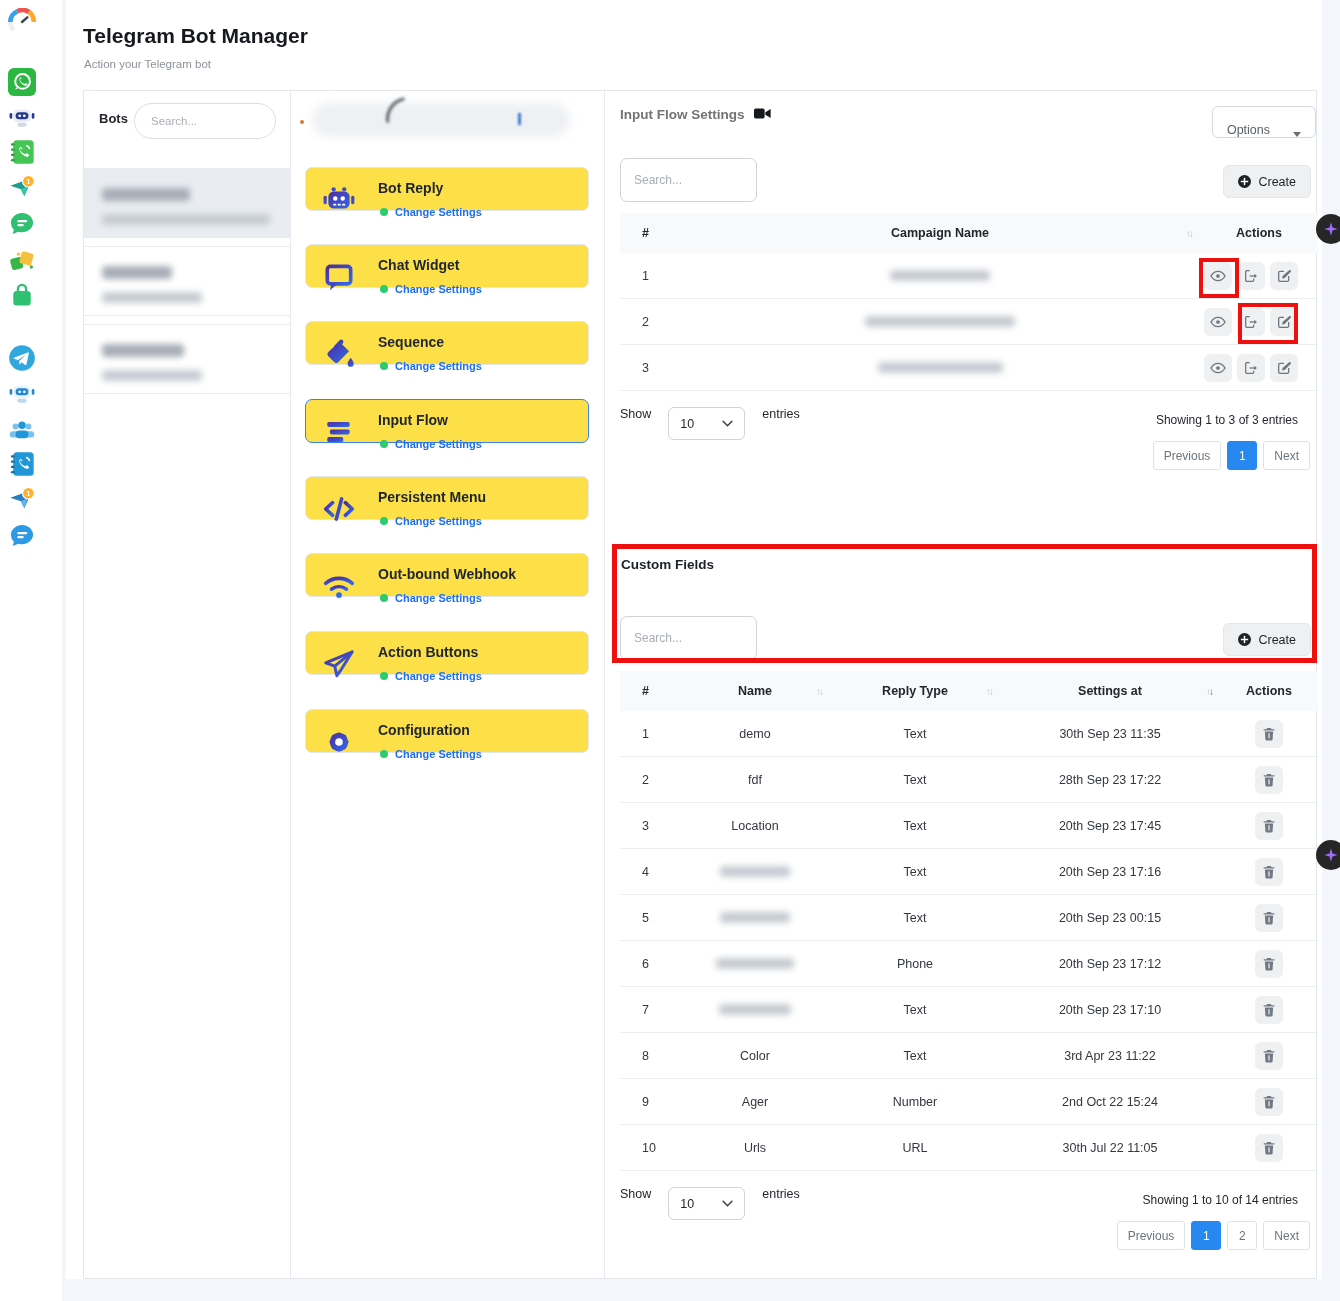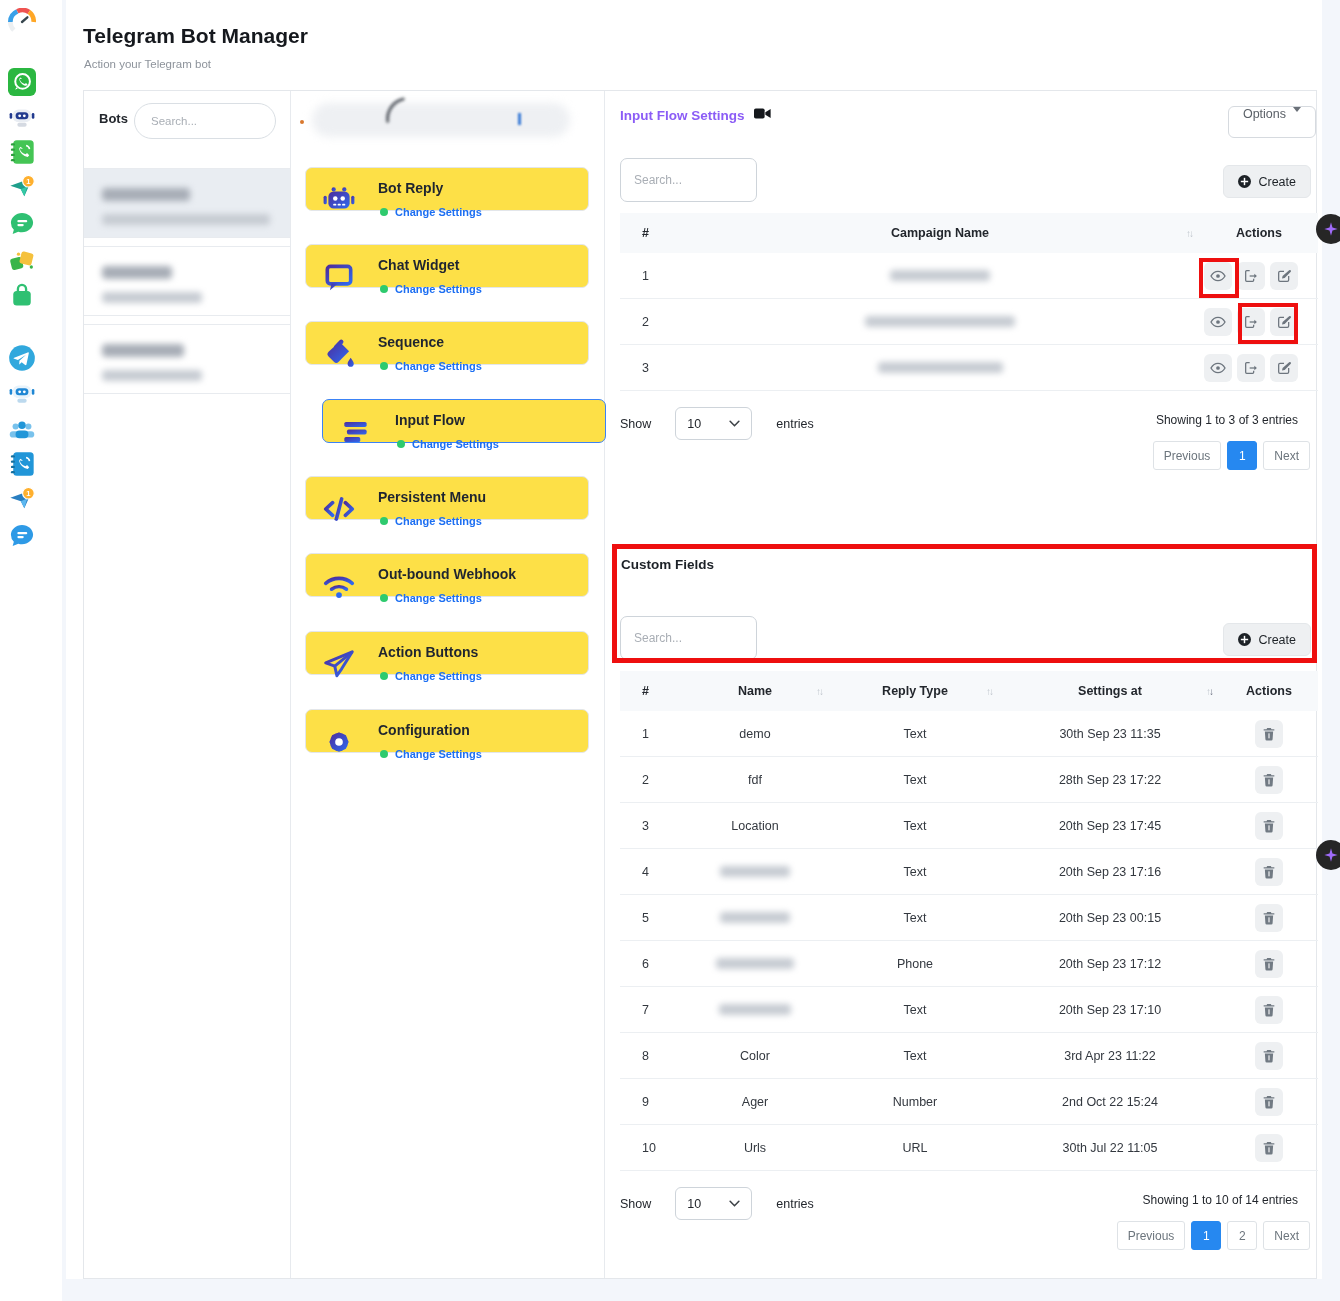--- a/index.html
+++ b/index.html
@@ -32,52 +32,52 @@
   .blob { background:#a7adb6; border-radius:4px; filter:blur(3px); }
   .blob.light { background:#c6cbd2; }
 
   
   .mid { position:absolute; left:206px; top:0; width:314px; height:100%; }
   .mid-head-blob { position:absolute; left:22px; top:12px; width:258px; height:34px; background:#eef0f3; border-radius:17px; filter:blur(4px); }
   .mid-ring { position:absolute; left:96px; top:6px; width:44px; height:44px; border-radius:50%; border:3px solid transparent; border-left-color:#585d64; transform:rotate(35deg); filter:blur(1.5px); }
   .mid-dot { position:absolute; left:10px; top:29px; width:4px; height:4px; background:#d9782e; border-radius:50%; }
   .mid-colon { position:absolute; left:228px; top:22px; width:3px; height:12px; background:#3a7bd6; filter:blur(1px); }
   .scard { position:absolute; left:15px; width:284px; height:44px; background:#fde047; border:1px solid #e3e6ea; border-radius:7px; cursor:pointer; }
-  .scard.sel { border:1.5px solid #3b82f6;margin-left:17px; }
+  .scard.sel { border:1.5px solid #3b82f6; }
   .scard .ic { position:absolute; left:16px; top:15px; width:34px; height:34px; }
   .scard .ttl { position:absolute; left:72px; top:12px; font-size:14px; font-weight:600; color:#1f2530; }
   .scard .link-row { position:absolute; left:74px; top:38px; display:flex; align-items:center; gap:7px; }
   .gdot { width:8px; height:8px; border-radius:50%; background:#2eca6e; }
   .chg { font-size:11px; font-weight:700; color:#1d6ff2; cursor:pointer; }
 
   
   .rp { position:absolute; left:520px; top:0; width:714px; height:100%; }
-  .rp-title { position:absolute; left:16px; top:16px; font-size:13.5px; font-weight:600; color:#8b5cf6; display:flex; align-items:center; gap:9px; }
-  .btn-options { position:absolute; right:2px; top:15px; height:32px; padding:0 14px; background:#fff; border:1px solid #d6dadf; border-radius:6px; font-size:12.5px; color:#5a6067; display:flex; align-items:flex-start; gap:7px; cursor:pointer; font-family:"Liberation Sans",sans-serif; }
+  .rp-title { position:absolute; left:16px; top:16px; font-size:13.5px; font-weight:600; color:#737373; display:flex; gap:9px; }
+  .btn-options { position:absolute; right:2px; top:15px; height:32px; padding:0 14px; background:#fff; border:1px solid #d6dadf; border-radius:6px; font-size:12.5px; color:#5a6067; display:flex; align-items:flex-end; gap:23px; cursor:pointer; font-family:"Liberation Sans",sans-serif; }
   .caret { width:0; height:0; border-left:4px solid transparent; border-right:4px solid transparent; border-top:5px solid #6a7078; }
   .search-sq { position:absolute; left:16px; width:137px; height:44px; border:1px solid #ced4da; border-radius:7px; padding:0 13px; font-size:12px; color:#444; outline:none; font-family:"Liberation Sans",sans-serif; }
   .search-sq::placeholder { color:#a9aeb5; }
   .btn-create { position:absolute; right:7px; height:33px; padding:0 14px; background:#eef0f2; border:1px solid #e4e7ea; border-radius:6px; font-size:12.5px; color:#1d2227; display:flex; align-items:center; gap:7px; cursor:pointer; font-family:"Liberation Sans",sans-serif; }
 
   .tbl { position:absolute; left:16px; width:698px; }
   .thead { display:grid; height:40px; background:#f7f9fb; align-items:center; font-size:12.5px; font-weight:700; color:#23272d; }
   .trow { display:grid; height:46px; align-items:center; border-bottom:1px solid #eceff2; font-size:12.5px; color:#33383f; }
   .t1 .thead, .t1 .trow { grid-template-columns:60px 520px 118px; }
   .t2 .thead, .t2 .trow { grid-template-columns:60px 150px 170px 220px 98px; }
   .cell-c { text-align:center; }
   .cell-num { padding-left:22px; }
   .sort { font-size:10px; color:#bfc5cc; letter-spacing:-2px; }
   .sort b { color:#6b7280; font-weight:400; }
   .hrel { position:relative; }
   .sort-abs { position:absolute; right:8px; top:50%; transform:translateY(-50%); }
   .actions-cell { display:flex; gap:5px; padding-left:4px; }
   .icon-btn { width:28px; height:28px; background:#eef0f2; border:none; border-radius:6px; display:flex; align-items:center; justify-content:center; cursor:pointer; }
   .del-wrap { display:flex; justify-content:center; }
 
-  .ctrl-show { position:absolute; left:16px; display:flex; align-items:center; gap:24px; font-size:12.5px; color:#23272d; }
+  .ctrl-show { position:absolute; left:16px; display:flex; gap:17px; font-size:12.5px; color:#23272d; }
   .sel-box { width:77px; height:33px; border:1px solid #ced4da; border-radius:6px; display:flex; align-items:center; justify-content:space-between; padding:0 11px; font-size:12.5px; color:#23272d; cursor:pointer; background:#fff; }
   .summary { position:absolute; right:20px; font-size:12px; color:#23272d; }
   .pager { position:absolute; right:8px; display:flex; }
   .pg { min-width:30px; height:29px; padding:0 10px; background:#fff; border:1px solid #dee2e6; font-size:12px; color:#6c757d; display:flex; align-items:center; justify-content:center; cursor:pointer; margin-left:6px; border-radius:3px; font-family:"Liberation Sans",sans-serif; }
   .pg.active { background:#2688f0; border-color:#2688f0; color:#fff; }
 
   .cf-title { position:absolute; left:17px; font-size:13.5px; font-weight:600; color:#1c2127; }
 
   
   .anno { position:absolute; border:4px solid #ee0f0f; background:transparent; z-index:40; pointer-events:none; }

